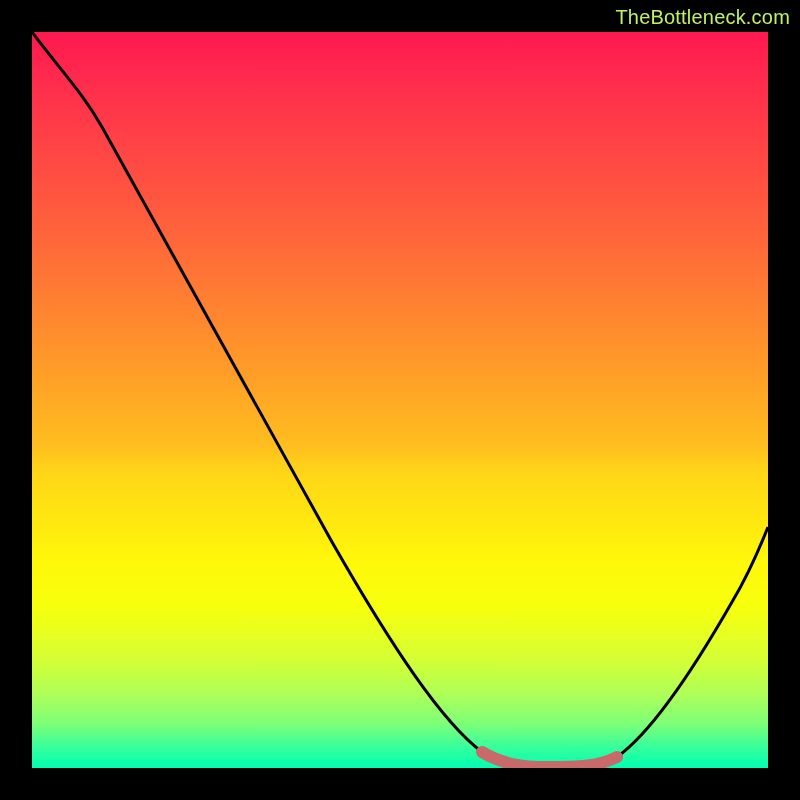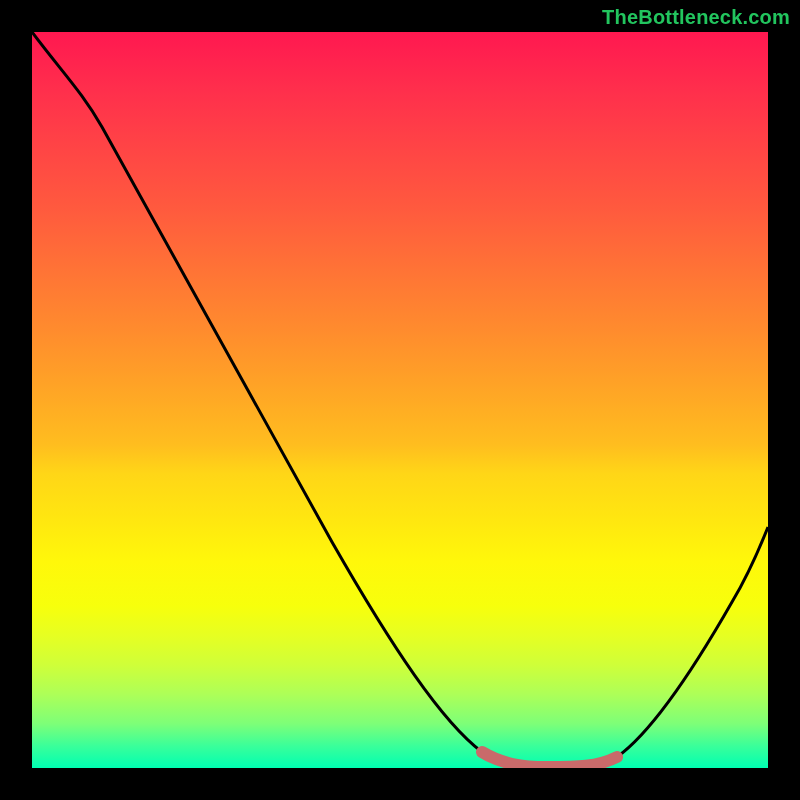--- a/index.html
+++ b/index.html
@@ -18,21 +18,21 @@
       #ffe610 66%,
       #fff80a 72%,
       #f7ff0c 78%,
       #e6ff22 82%,
       #cfff39 86%,
       #adff58 90%,
       #7dff78 94%,
       #3aff9a 97%,
       #00ffb2 100%);}
   svg.curve{position:absolute;left:0;top:0;width:100%;height:100%}
-  .watermark{position:absolute;top:6px;right:10px;color:#22c55e;font-size:20px;font-weight:700;letter-spacing:0.2px}
+  .watermark{position:absolute;top:6px;right:10px;color:#bef264;font-size:20px;font-weight:400;letter-spacing:0.2px}
 </style>
 </head>
 <body>
 
 <div class="frame">
   <div class="gradient"></div>
   <svg class="curve" viewBox="0 0 736 736" preserveAspectRatio="none">
     <path d="M 0 0
              C 30 40, 50 60, 70 95
              C 120 185, 200 330, 300 510

